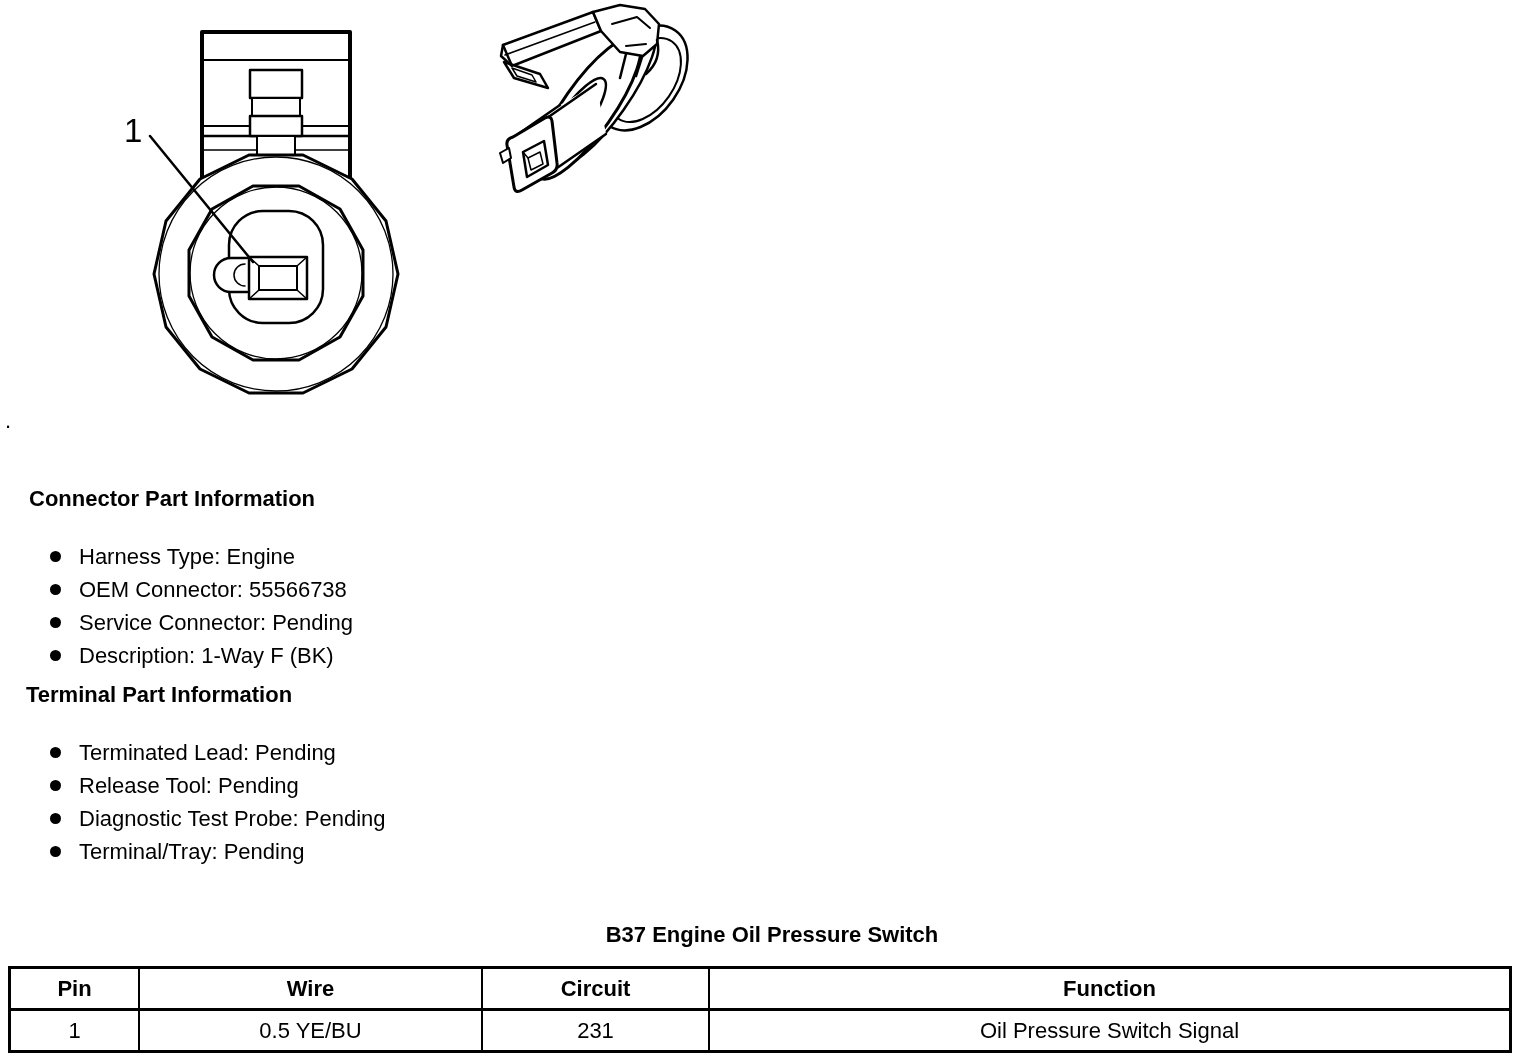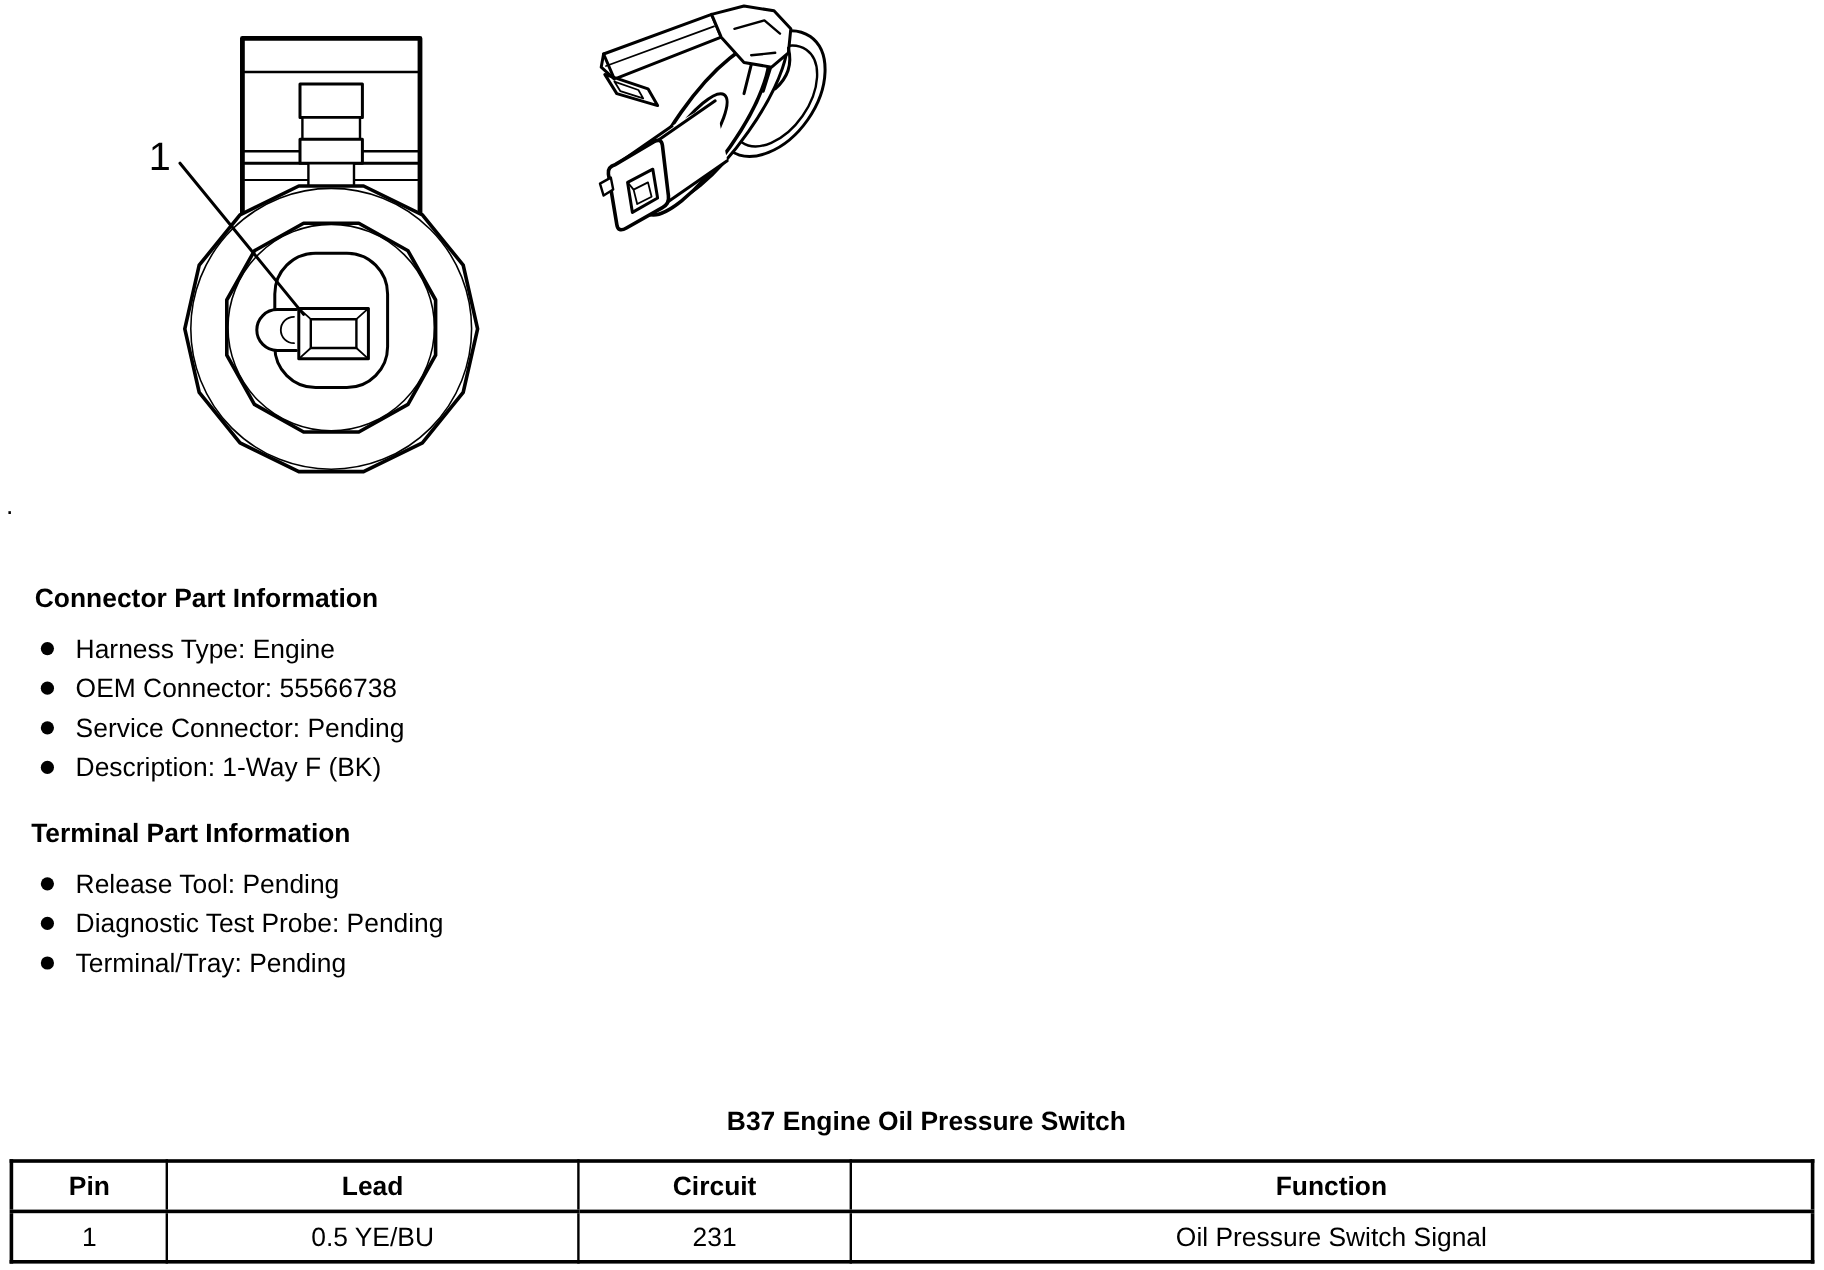--- a/index.html
+++ b/index.html
@@ -12,21 +12,21 @@
     overflow:hidden;
   }
   .abs{position:absolute;}
   h2.sec{
     margin:16px;
     font-size:22px;
     font-weight:bold;
     letter-spacing:0;
   }
   ul.info{
-    margin:0;padding:0;list-style:none;
+    margin:16px;padding:0;list-style:none;
     font-size:22px;
   }
   ul.info li{
     position:relative;
     padding-left:31px;
     height:33px;
     line-height:33px;
     white-space:nowrap;
   }
   ul.info li::before{
@@ -147,32 +147,33 @@
   <ul class="info abs" style="left:32px;top:524px">
     <li>Harness Type: Engine</li>
     <li>OEM Connector: 55566738</li>
     <li>Service Connector: Pending</li>
     <li>Description: 1-Way F (BK)</li>
   </ul>
 
   <h2 class="sec abs" style="left:10px;top:666px">Terminal Part Information</h2>
 
   <ul class="info abs" style="left:32px;top:720px">
+    <li>Terminated Lead: Pending</li>
     <li>Release Tool: Pending</li>
     <li>Diagnostic Test Probe: Pending</li>
     <li>Terminal/Tray: Pending</li>
   </ul>
 
   <div class="tbl-title abs" style="left:20px;top:922px;width:1504px">B37 Engine Oil Pressure Switch</div>
 
   <table class="pinout abs" style="left:8px;top:966px">
     <thead>
       <tr>
         <th style="width:127px">Pin</th>
-        <th style="width:341px">Lead</th>
+        <th style="width:341px">Wire</th>
         <th style="width:225px">Circuit</th>
         <th>Function</th>
       </tr>
     </thead>
     <tbody>
       <tr>
         <td class="c">1</td>
         <td class="c">0.5 YE/BU</td>
         <td class="c">231</td>
         <td class="l">Oil Pressure Switch Signal</td>

